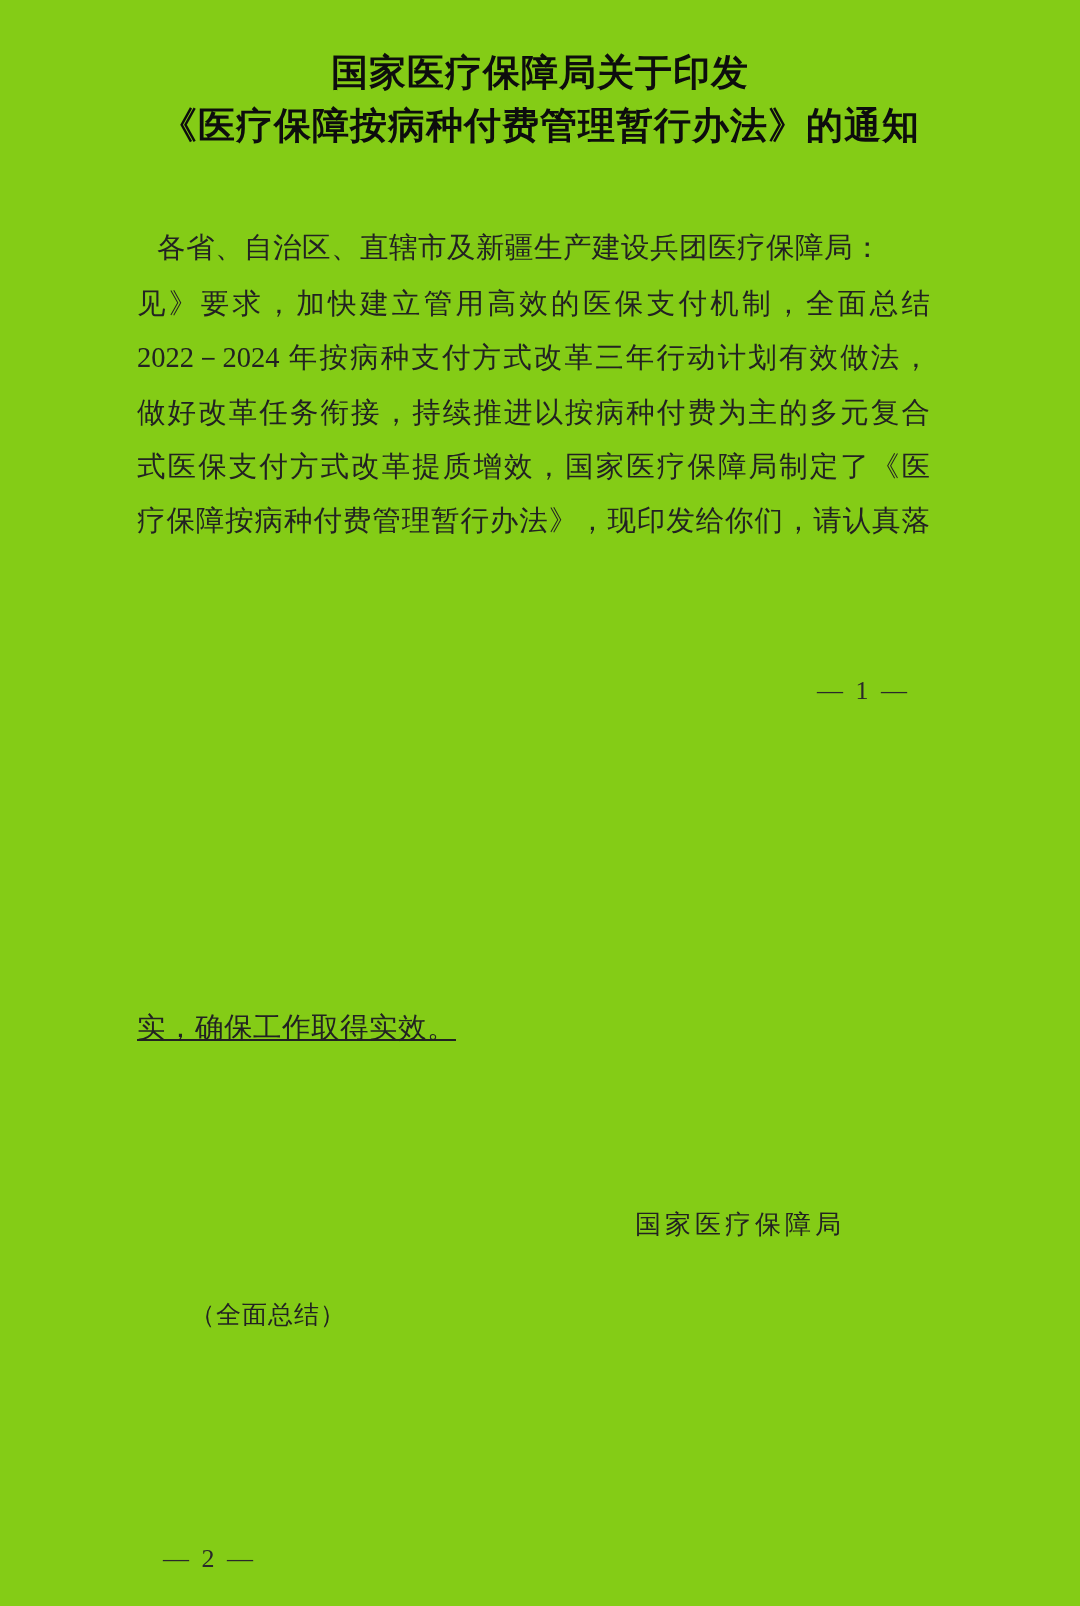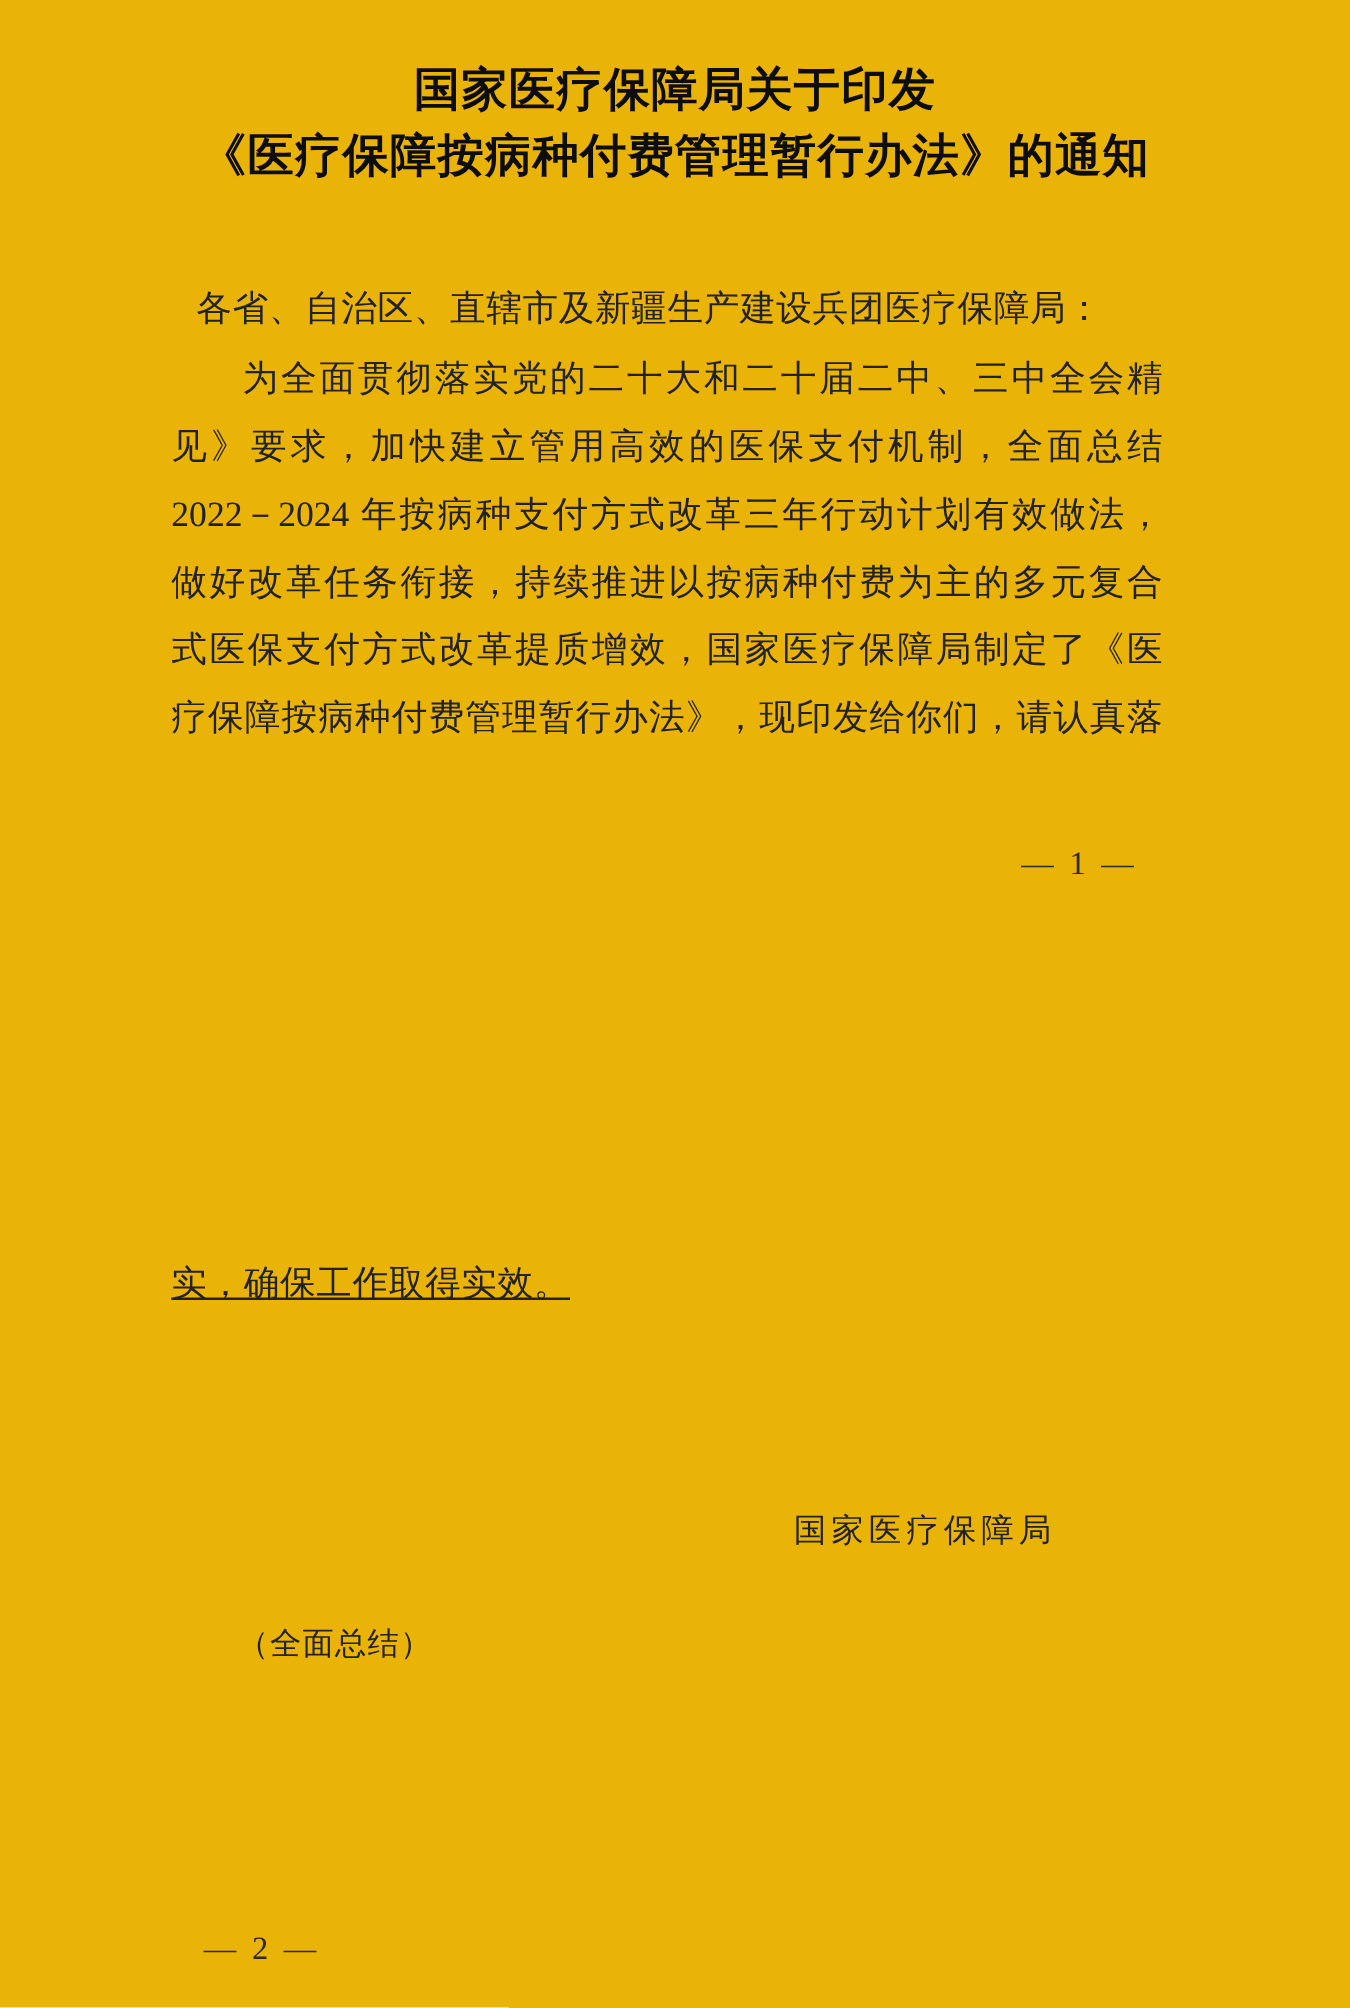--- a/index.html
+++ b/index.html
@@ -5,21 +5,21 @@
   html, body {
     margin: 0;
     padding: 0;
     background: #ffffff;
   }
   .page {
     position: relative;
     width: 1080px;
     height: 1606px;
     margin: 0 auto;
-    background: #eab308;
+    background: #84cc16;
     overflow: hidden;
     font-family: "Liberation Serif", "DejaVu Serif", serif;
     color: #1c1c1c;
   }
   .doc-title {
     position: absolute;
     left: 0;
     width: 1080px;
     text-align: center;
     font-size: 37px;
@@ -120,21 +120,20 @@
 
 <div class="page">
 
   <div class="doc-title title-line1">国家医疗保障局关于印发</div>
 
   <div class="doc-title title-line2">《医疗保障按病种付费管理暂行办法》的通知</div>
 
   <div class="salutation">各省、自治区、直辖市及新疆生产建设兵团医疗保障局：</div>
 
   <div class="body-paragraph">
-    <div class="para-line indent2">为全面贯彻落实党的二十大和二十届二中、三中全会精</div>
     <div class="para-line">见》要求，加快建立管用高效的医保支付机制，全面总结</div>
     <div class="para-line">2022－2024 年按病种支付方式改革三年行动计划有效做法，</div>
     <div class="para-line">做好改革任务衔接，持续推进以按病种付费为主的多元复合</div>
     <div class="para-line">式医保支付方式改革提质增效，国家医疗保障局制定了《医</div>
     <div class="para-line">疗保障按病种付费管理暂行办法》，现印发给你们，请认真落</div>
   </div>
 
   <div class="page-marker page-marker-1">— 1 —</div>
 
   <div class="continuation">实，确保工作取得实效。</div>

